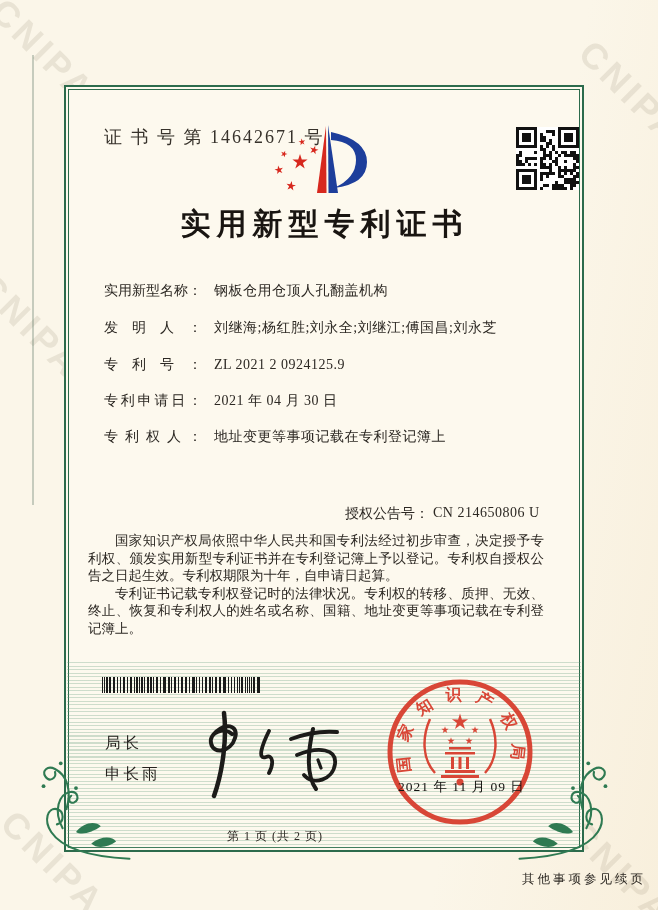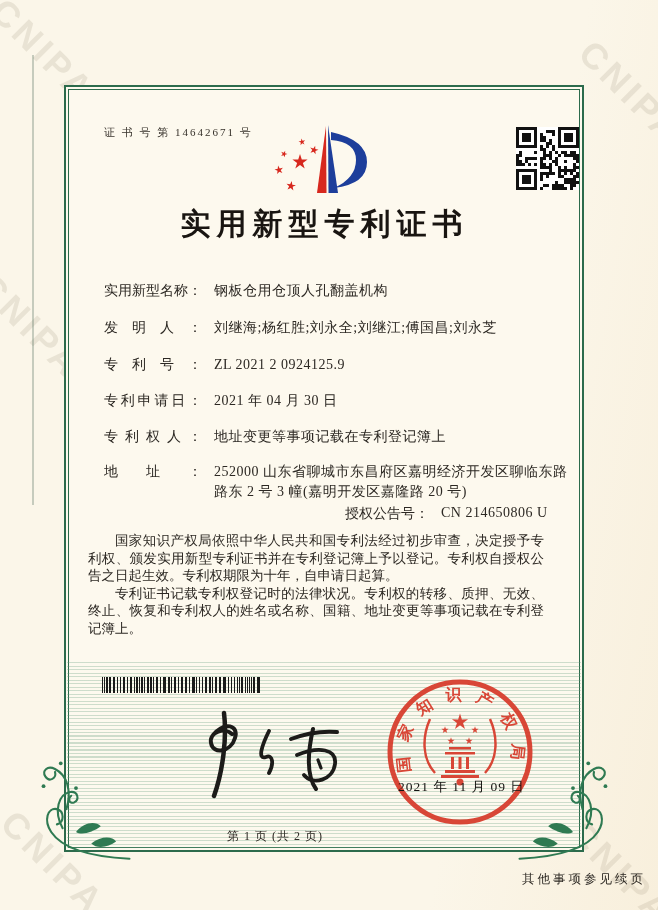--- a/index.html
+++ b/index.html
@@ -13,21 +13,21 @@
       font-weight:bold;font-size:36px;letter-spacing:4px;color:rgba(143,128,104,.16);
       transform:rotate(45deg);white-space:nowrap;pointer-events:none;}
   .wm.inner{color:rgba(148,133,108,.10);}
   
   .frame{position:absolute;left:64px;top:85px;width:520px;height:767px;
          box-sizing:border-box;border:2.5px solid #2c6b4c;background:#fdf9ee;}
   .frame::before{content:"";position:absolute;inset:2px;border:1px solid #2c6b4c;pointer-events:none;}
   .waveband{position:absolute;left:67px;top:662px;width:514px;height:188px;
         background:repeating-linear-gradient(180deg,rgba(110,162,132,.33) 0 1px,rgba(110,162,132,0) 1px 3.5px);}
   
-  .cert-no{position:absolute;left:104px;top:125px;font-size:11px;letter-spacing:2px;color:#37322b;}
+  .cert-no{position:absolute;left:104px;top:125px;font-size:18px;letter-spacing:2px;color:#37322b;}
   .logo{position:absolute;left:268px;top:110px;}
   .qr{position:absolute;left:516px;top:127px;width:63px;height:63px;background:#fff;}
   .title{position:absolute;left:0;top:204px;width:649px;text-align:center;
          font-size:30px;font-weight:bold;letter-spacing:6px;color:#191511;}
   
   .frow{position:absolute;left:104px;font-size:14px;color:#2c2823;line-height:20px;white-space:nowrap;}
   .flabel{display:inline-block;width:98px;text-align:justify;text-align-last:justify;
           white-space:nowrap;vertical-align:top;}
   .fvalue{display:inline-block;margin-left:12px;white-space:pre;vertical-align:top;letter-spacing:.5px;}
   .f0{top:281px}.f1{top:318px}.f2{top:355px}.f3{top:391px}.f4{top:427px}.f5{top:462px}
@@ -247,26 +247,22 @@
   </div>
   <div class="frow f2">
     <span class="flabel">专利号：</span><span class="fvalue">ZL 2021 2 0924125.9</span>
   </div>
   <div class="frow f3">
     <span class="flabel">专利申请日：</span><span class="fvalue">2021 年 04 月 30 日</span>
   </div>
   <div class="frow f4">
     <span class="flabel">专利权人：</span><span class="fvalue">地址变更等事项记载在专利登记簿上</span>
   </div>
-  <div class="frow f5">
-    <span class="flabel">地址：</span><span class="fvalue">252000 山东省聊城市东昌府区嘉明经济开发区聊临东路
-路东 2 号 3 幢(嘉明开发区嘉隆路 20 号)</span>
-  </div>
   <div class="grant-b">
-    <span>授权公告号：</span><span class="fvalue" style="margin-left:12px">CN 214650806 U</span>
+    <span>授权公告号：</span><span class="fvalue" style="margin-left:4px">CN 214650806 U</span>
   </div>
 
   <div class="body-text">
     <p>国家知识产权局依照中华人民共和国专利法经过初步审查，决定授予专利权、颁发实用新型专利证书并在专利登记簿上予以登记。专利权自授权公告之日起生效。专利权期限为十年，自申请日起算。</p>
     <p>专利证书记载专利权登记时的法律状况。专利权的转移、质押、无效、终止、恢复和专利权人的姓名或名称、国籍、地址变更等事项记载在专利登记簿上。</p>
   </div>
 
   <div class="barcode"><svg id="bc-svg" width="161" height="16">
         <rect x="0" y="0" width="1" height="16" fill="#1a1a1a"></rect>
         <rect x="2" y="0" width="1" height="16" fill="#1a1a1a"></rect>
@@ -313,20 +309,24 @@
         <rect x="137" y="0" width="1" height="16" fill="#1a1a1a"></rect>
         <rect x="139" y="0" width="2" height="16" fill="#1a1a1a"></rect>
         <rect x="143" y="0" width="1" height="16" fill="#1a1a1a"></rect>
         <rect x="145" y="0" width="1" height="16" fill="#1a1a1a"></rect>
         <rect x="147" y="0" width="1" height="16" fill="#1a1a1a"></rect>
         <rect x="149" y="0" width="1" height="16" fill="#1a1a1a"></rect>
         <rect x="151" y="0" width="2" height="16" fill="#1a1a1a"></rect>
         <rect x="155" y="0" width="3" height="16" fill="#1a1a1a"></rect>
       </svg></div>
 
+  <div class="director">
+    <div>局长</div>
+    <div>申长雨</div>
+  </div>
 
   <svg class="signature" width="165" height="100" viewBox="0 0 165 100" fill="none" stroke="#1c1b19" stroke-linecap="round" stroke-linejoin="round">
     <path d="M28,32 C40,18 54,22 50,35 C46,49 28,52 26,40 C24,29 40,24 47,31" stroke-width="4"></path>
     <path d="M39,10 C42,34 38,68 29,93" stroke-width="4.5"></path>
     <path d="M84,28 C77,42 72,57 81,54 C88,51 89,61 84,70" stroke-width="3.8"></path>
     <path d="M106,36 C122,30 140,28 152,29" stroke-width="4"></path>
     <path d="M128,26 C123,48 121,72 131,86" stroke-width="4"></path>
     <path d="M112,52 C134,43 152,46 150,61 C148,77 128,83 119,72" stroke-width="3.8"></path>
     <path d="M133,57 L136,65" stroke-width="3.2"></path>
   </svg>

